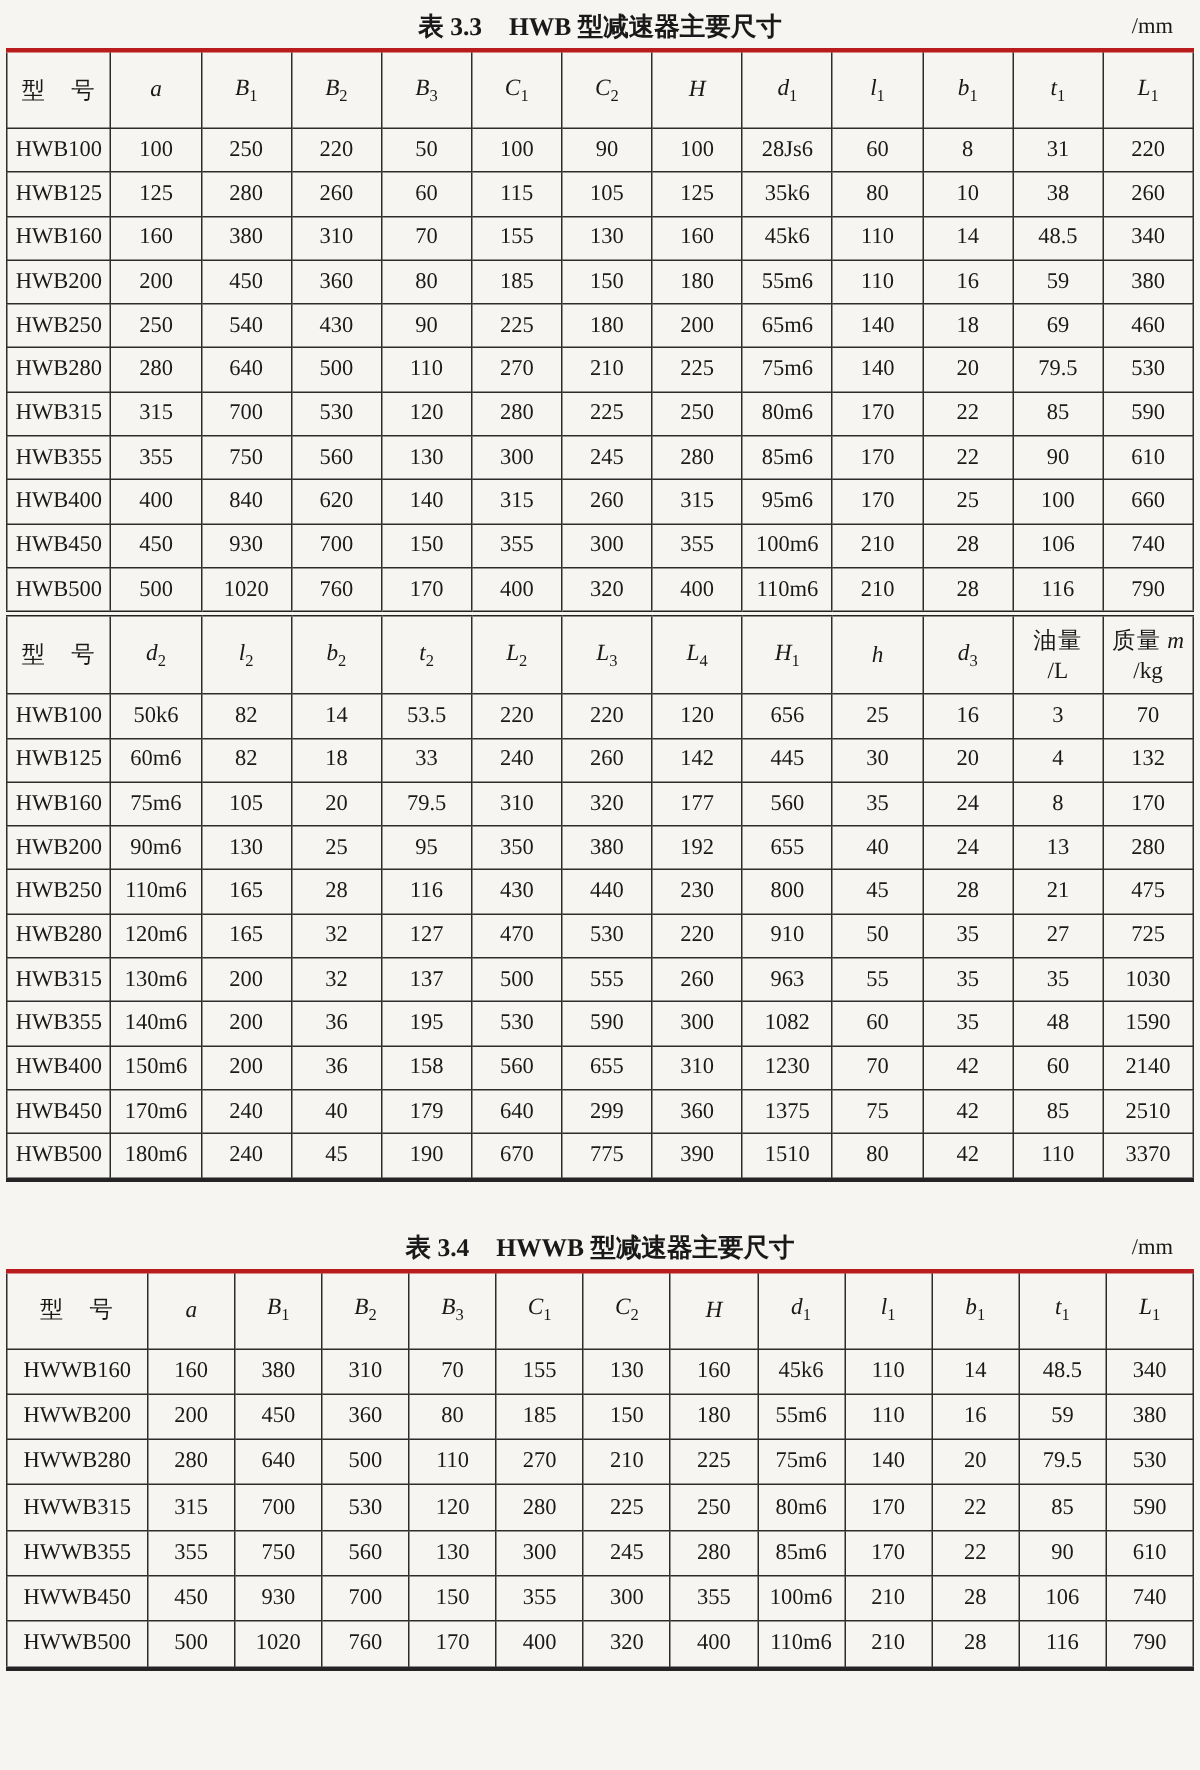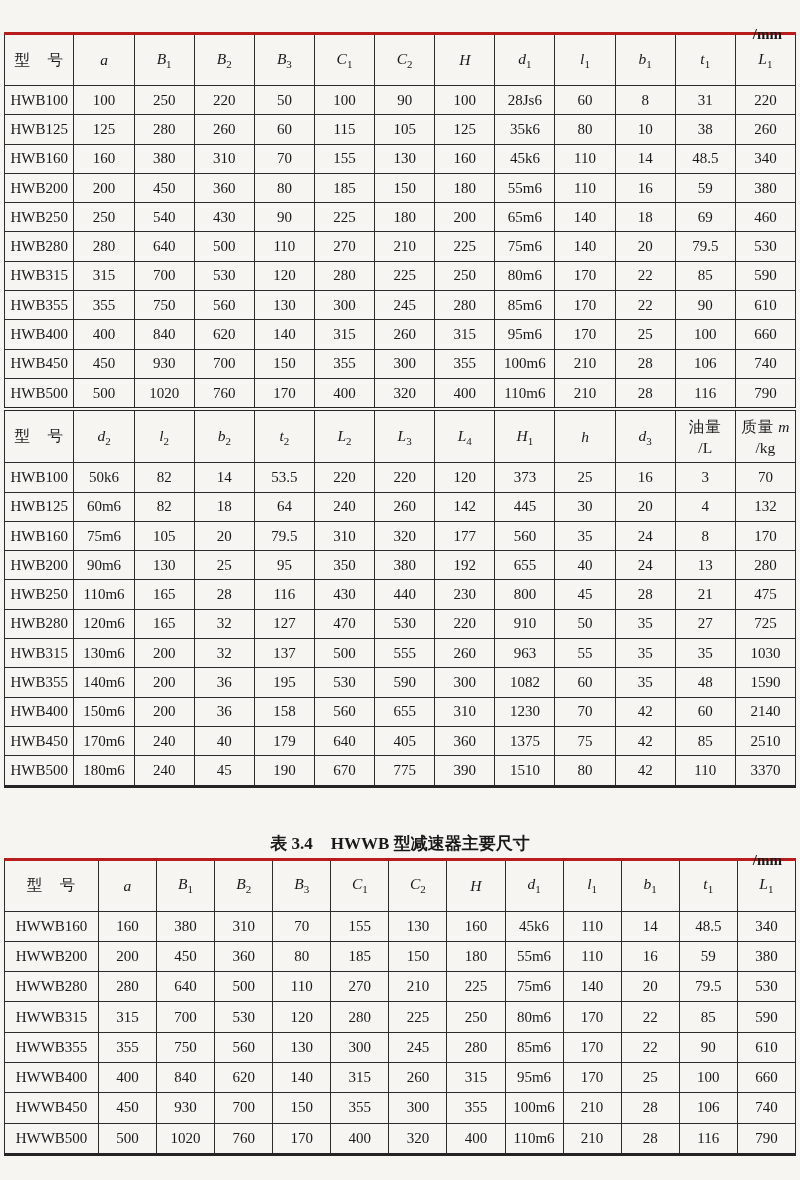--- a/index.html
+++ b/index.html
@@ -17,24 +17,24 @@
     position:relative;
     height:26px;
     line-height:24px;
     text-align:center;
     font-weight:bold;
     font-size:17px;
   }
   .caption .cap-label{font-weight:bold;}
   .caption .cap-title{margin-left:18px;font-weight:bold;}
   .caption .cap-unit{
-    position:absolute;right:14px;top:16px;
-    font-weight:bold;font-size:15px;
+    position:absolute;right:14px;top:0;
+    font-weight:normal;font-size:15px;
   }
-  .caption2{margin-top:44px;}
+  .caption2{margin-top:32px;}
 
   
   table{
     width:100%;
     border-collapse:collapse;
     table-layout:fixed;
     background:transparent;
   }
   table{border-top:3px solid #b91c1c;border-bottom:3px solid #242424;}
   th,td{
@@ -60,20 +60,23 @@
   .t34 th:first-child,.t34 td:first-child{width:11.5%;}
   td[data-name="row-label"]{font-size:15px;}
   th .l2{display:inline-block;margin-top:1px;}
 </style>
 </head>
 <body>
 
 <div class="page" data-name="document-page">
 
   <div class="caption" data-name="table33-caption">
+    <span class="cap-center">
+      <span class="cap-label" data-name="table33-caption-label">表 3.3</span><span class="cap-title" data-name="table33-caption-title">HWB 型减速器主要尺寸</span>
+    </span>
     <span class="cap-unit" data-name="table33-unit-label">/mm</span>
   </div>
 
   <table class="t33" id="table33" data-name="table-hwb-dimensions">
       <thead data-name="table-header-row">
         <tr>
           <th data-name="column-header"><span class="cn">型　号</span></th>
           <th data-name="column-header"><i>a</i></th>
           <th data-name="column-header"><i>B</i><sub>1</sub></th>
           <th data-name="column-header"><i>B</i><sub>2</sub></th>
@@ -275,32 +278,32 @@
       <tbody data-name="table-body">
         <tr data-name="table-row">
           <td data-name="row-label">HWB100</td>
           <td data-name="table-cell">50k6</td>
           <td data-name="table-cell">82</td>
           <td data-name="table-cell">14</td>
           <td data-name="table-cell">53.5</td>
           <td data-name="table-cell">220</td>
           <td data-name="table-cell">220</td>
           <td data-name="table-cell">120</td>
-          <td data-name="table-cell">373</td>
+          <td data-name="table-cell">656</td>
           <td data-name="table-cell">25</td>
           <td data-name="table-cell">16</td>
           <td data-name="table-cell">3</td>
           <td data-name="table-cell">70</td>
         </tr>
         <tr data-name="table-row">
           <td data-name="row-label">HWB125</td>
           <td data-name="table-cell">60m6</td>
           <td data-name="table-cell">82</td>
           <td data-name="table-cell">18</td>
-          <td data-name="table-cell">64</td>
+          <td data-name="table-cell">33</td>
           <td data-name="table-cell">240</td>
           <td data-name="table-cell">260</td>
           <td data-name="table-cell">142</td>
           <td data-name="table-cell">445</td>
           <td data-name="table-cell">30</td>
           <td data-name="table-cell">20</td>
           <td data-name="table-cell">4</td>
           <td data-name="table-cell">132</td>
         </tr>
         <tr data-name="table-row">
@@ -408,21 +411,21 @@
           <td data-name="table-cell">60</td>
           <td data-name="table-cell">2140</td>
         </tr>
         <tr data-name="table-row">
           <td data-name="row-label">HWB450</td>
           <td data-name="table-cell">170m6</td>
           <td data-name="table-cell">240</td>
           <td data-name="table-cell">40</td>
           <td data-name="table-cell">179</td>
           <td data-name="table-cell">640</td>
-          <td data-name="table-cell">405</td>
+          <td data-name="table-cell">299</td>
           <td data-name="table-cell">360</td>
           <td data-name="table-cell">1375</td>
           <td data-name="table-cell">75</td>
           <td data-name="table-cell">42</td>
           <td data-name="table-cell">85</td>
           <td data-name="table-cell">2510</td>
         </tr>
         <tr data-name="table-row">
           <td data-name="row-label">HWB500</td>
           <td data-name="table-cell">180m6</td>
@@ -536,35 +539,20 @@
           <td data-name="table-cell">300</td>
           <td data-name="table-cell">245</td>
           <td data-name="table-cell">280</td>
           <td data-name="table-cell">85m6</td>
           <td data-name="table-cell">170</td>
           <td data-name="table-cell">22</td>
           <td data-name="table-cell">90</td>
           <td data-name="table-cell">610</td>
         </tr>
         <tr data-name="table-row">
-          <td data-name="row-label">HWWB400</td>
-          <td data-name="table-cell">400</td>
-          <td data-name="table-cell">840</td>
-          <td data-name="table-cell">620</td>
-          <td data-name="table-cell">140</td>
-          <td data-name="table-cell">315</td>
-          <td data-name="table-cell">260</td>
-          <td data-name="table-cell">315</td>
-          <td data-name="table-cell">95m6</td>
-          <td data-name="table-cell">170</td>
-          <td data-name="table-cell">25</td>
-          <td data-name="table-cell">100</td>
-          <td data-name="table-cell">660</td>
-        </tr>
-        <tr data-name="table-row">
           <td data-name="row-label">HWWB450</td>
           <td data-name="table-cell">450</td>
           <td data-name="table-cell">930</td>
           <td data-name="table-cell">700</td>
           <td data-name="table-cell">150</td>
           <td data-name="table-cell">355</td>
           <td data-name="table-cell">300</td>
           <td data-name="table-cell">355</td>
           <td data-name="table-cell">100m6</td>
           <td data-name="table-cell">210</td>

